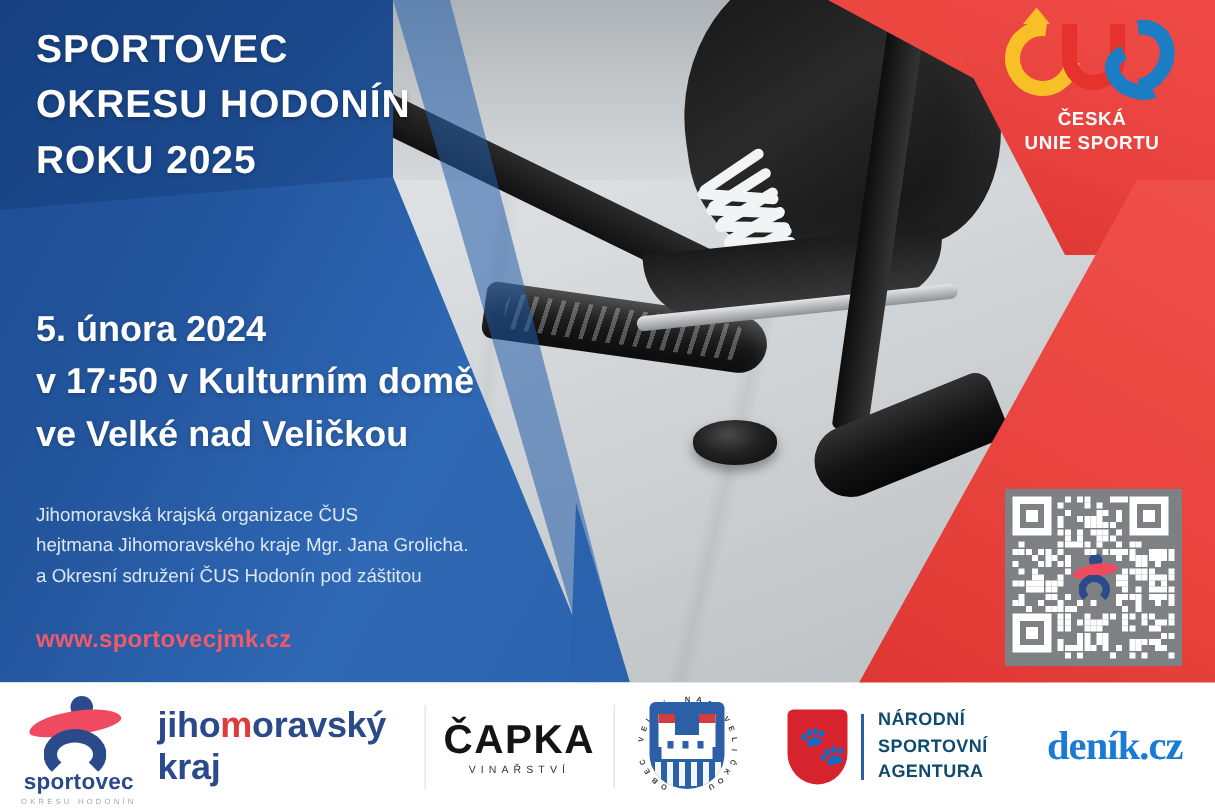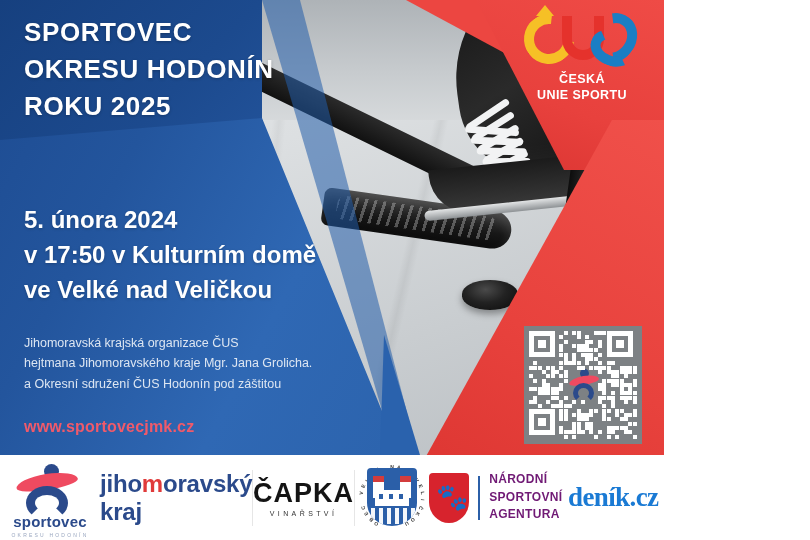--- a/index.html
+++ b/index.html
@@ -2,21 +2,21 @@
 <html lang="cs"><head>
 <meta charset="utf-8">
 <style>
   html, body {
     margin: 0;
     padding: 0;
     background: #ffffff;
   }
   .poster {
     position: relative;
-    width: 664px;
+    width: 810px;
     height: 540px;
     overflow: hidden;
     font-family: "Liberation Sans", sans-serif;
     background: #cfd3d6;
   }
 
   
   .photo {
     position: absolute;
     inset: 0 0 85px 0;
@@ -494,21 +494,21 @@
     position: absolute;
     left: 7px; top: 6px;
     width: 26px; height: 36px;
     color: #fff;
     font-size: 26px;
     line-height: 36px;
     text-align: center;
   }
   .nsa-bar { width: 2px; height: 44px; background: #2b5fa8; }
   .nsa-text {
-    color: #701a75;
+    color: #0c4a6e;
     font-size: 12px;
     font-weight: bold;
     line-height: 1.45;
     letter-spacing: .3px;
   }
 
   
   .l-denik { width: 150px; }
   .denik-text {
     color: #1a7ad4;

